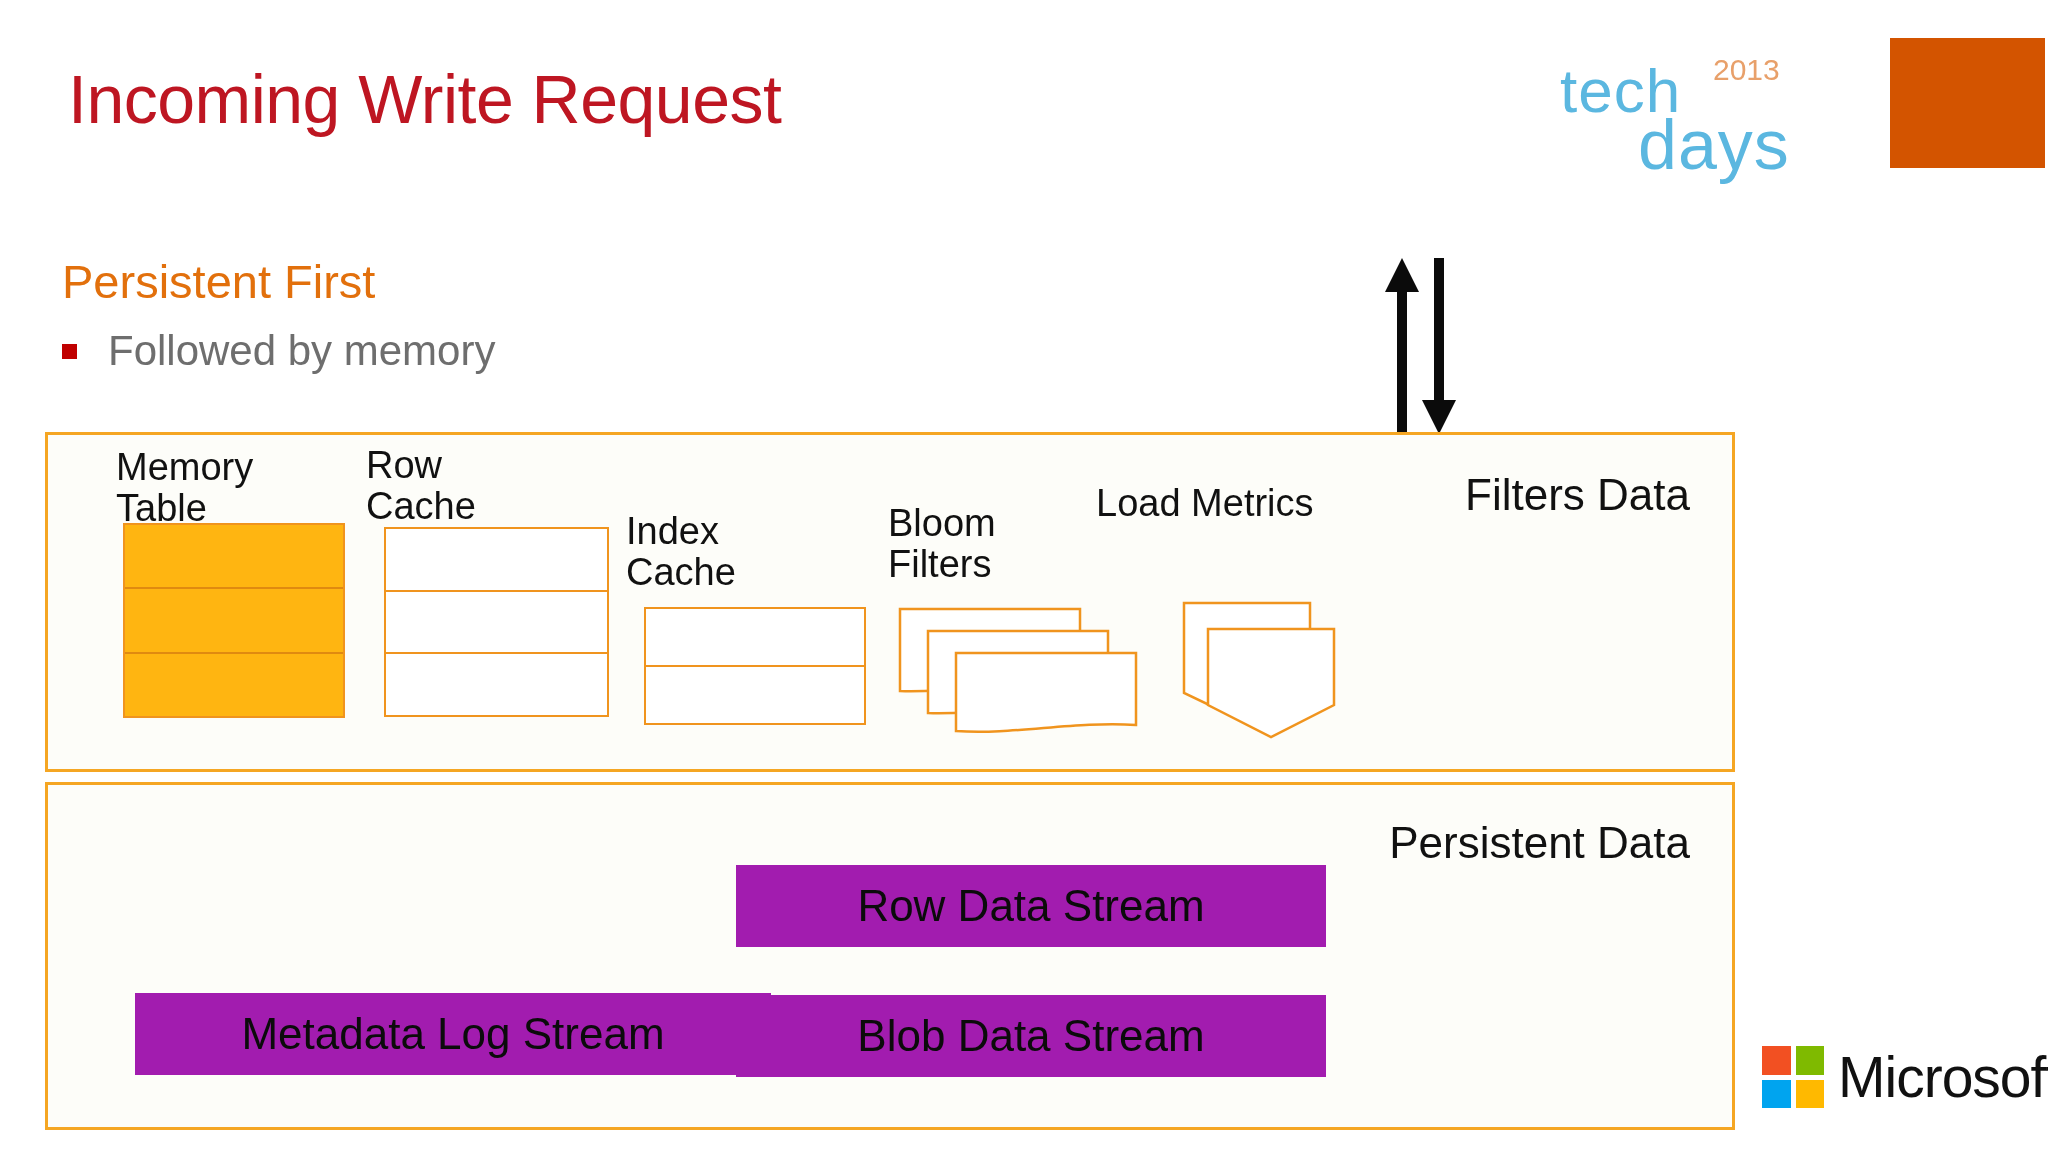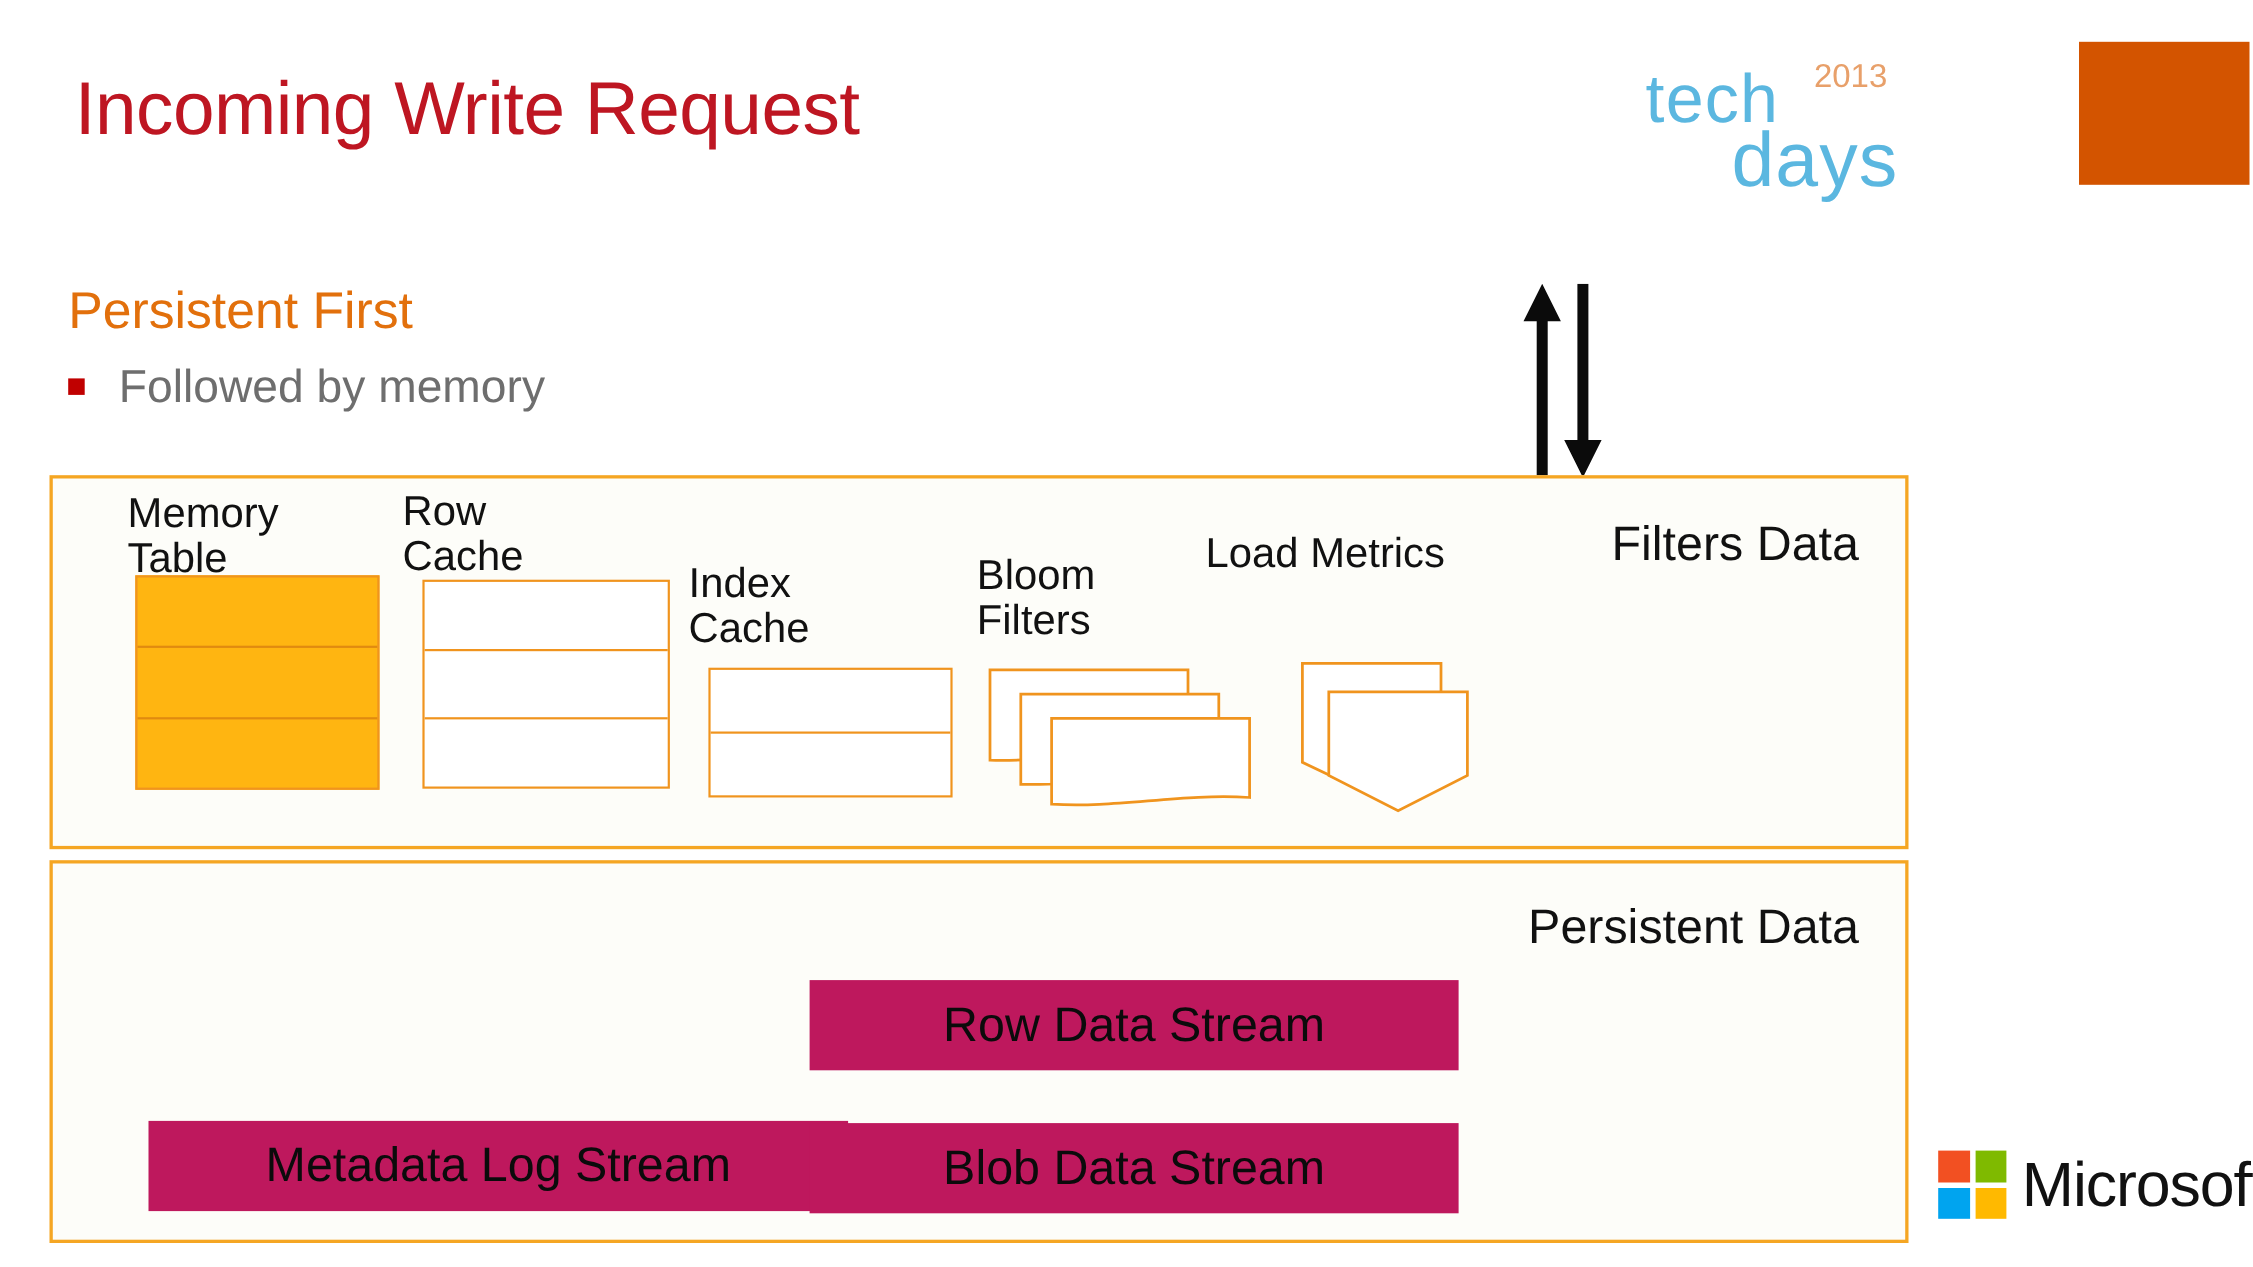--- a/index.html
+++ b/index.html
@@ -25,21 +25,21 @@
     line-height: 1.05;
     color: #BE1622;
     font-family: "Liberation Sans", sans-serif;
     white-space: nowrap;
     letter-spacing: -0.5px;
   }
 
   
   #techdays-logo {
     position: absolute;
-    left: 1496px;
+    left: 1560px;
     top: 38px;
     width: 300px;
     height: 160px;
   }
   #techdays-logo .td-tech {
     position: absolute;
     left: 0px;
     top: 22px;
     font-size: 62px;
     color: #5BB7E0;
@@ -193,22 +193,21 @@
     color: #0b0b0b;
     box-sizing: border-box;
     line-height: 1;
   }
   .stream-bar.gold {
     background: linear-gradient(to bottom, #FFC20E 0%, #FFD33A 45%, #FFC20E 100%);
     border-top: 2px solid #E8A900;
     border-left: 2px solid #E8A900;
   }
   .stream-bar.orange {
-    background: #be185d;
-    margin-top: 26px;
+    background: #a21caf;
   }
 
   
   #ms-logo {
     position: absolute;
     left: 1762px;
     top: 1046px;
     display: flex;
     align-items: center;
   }

